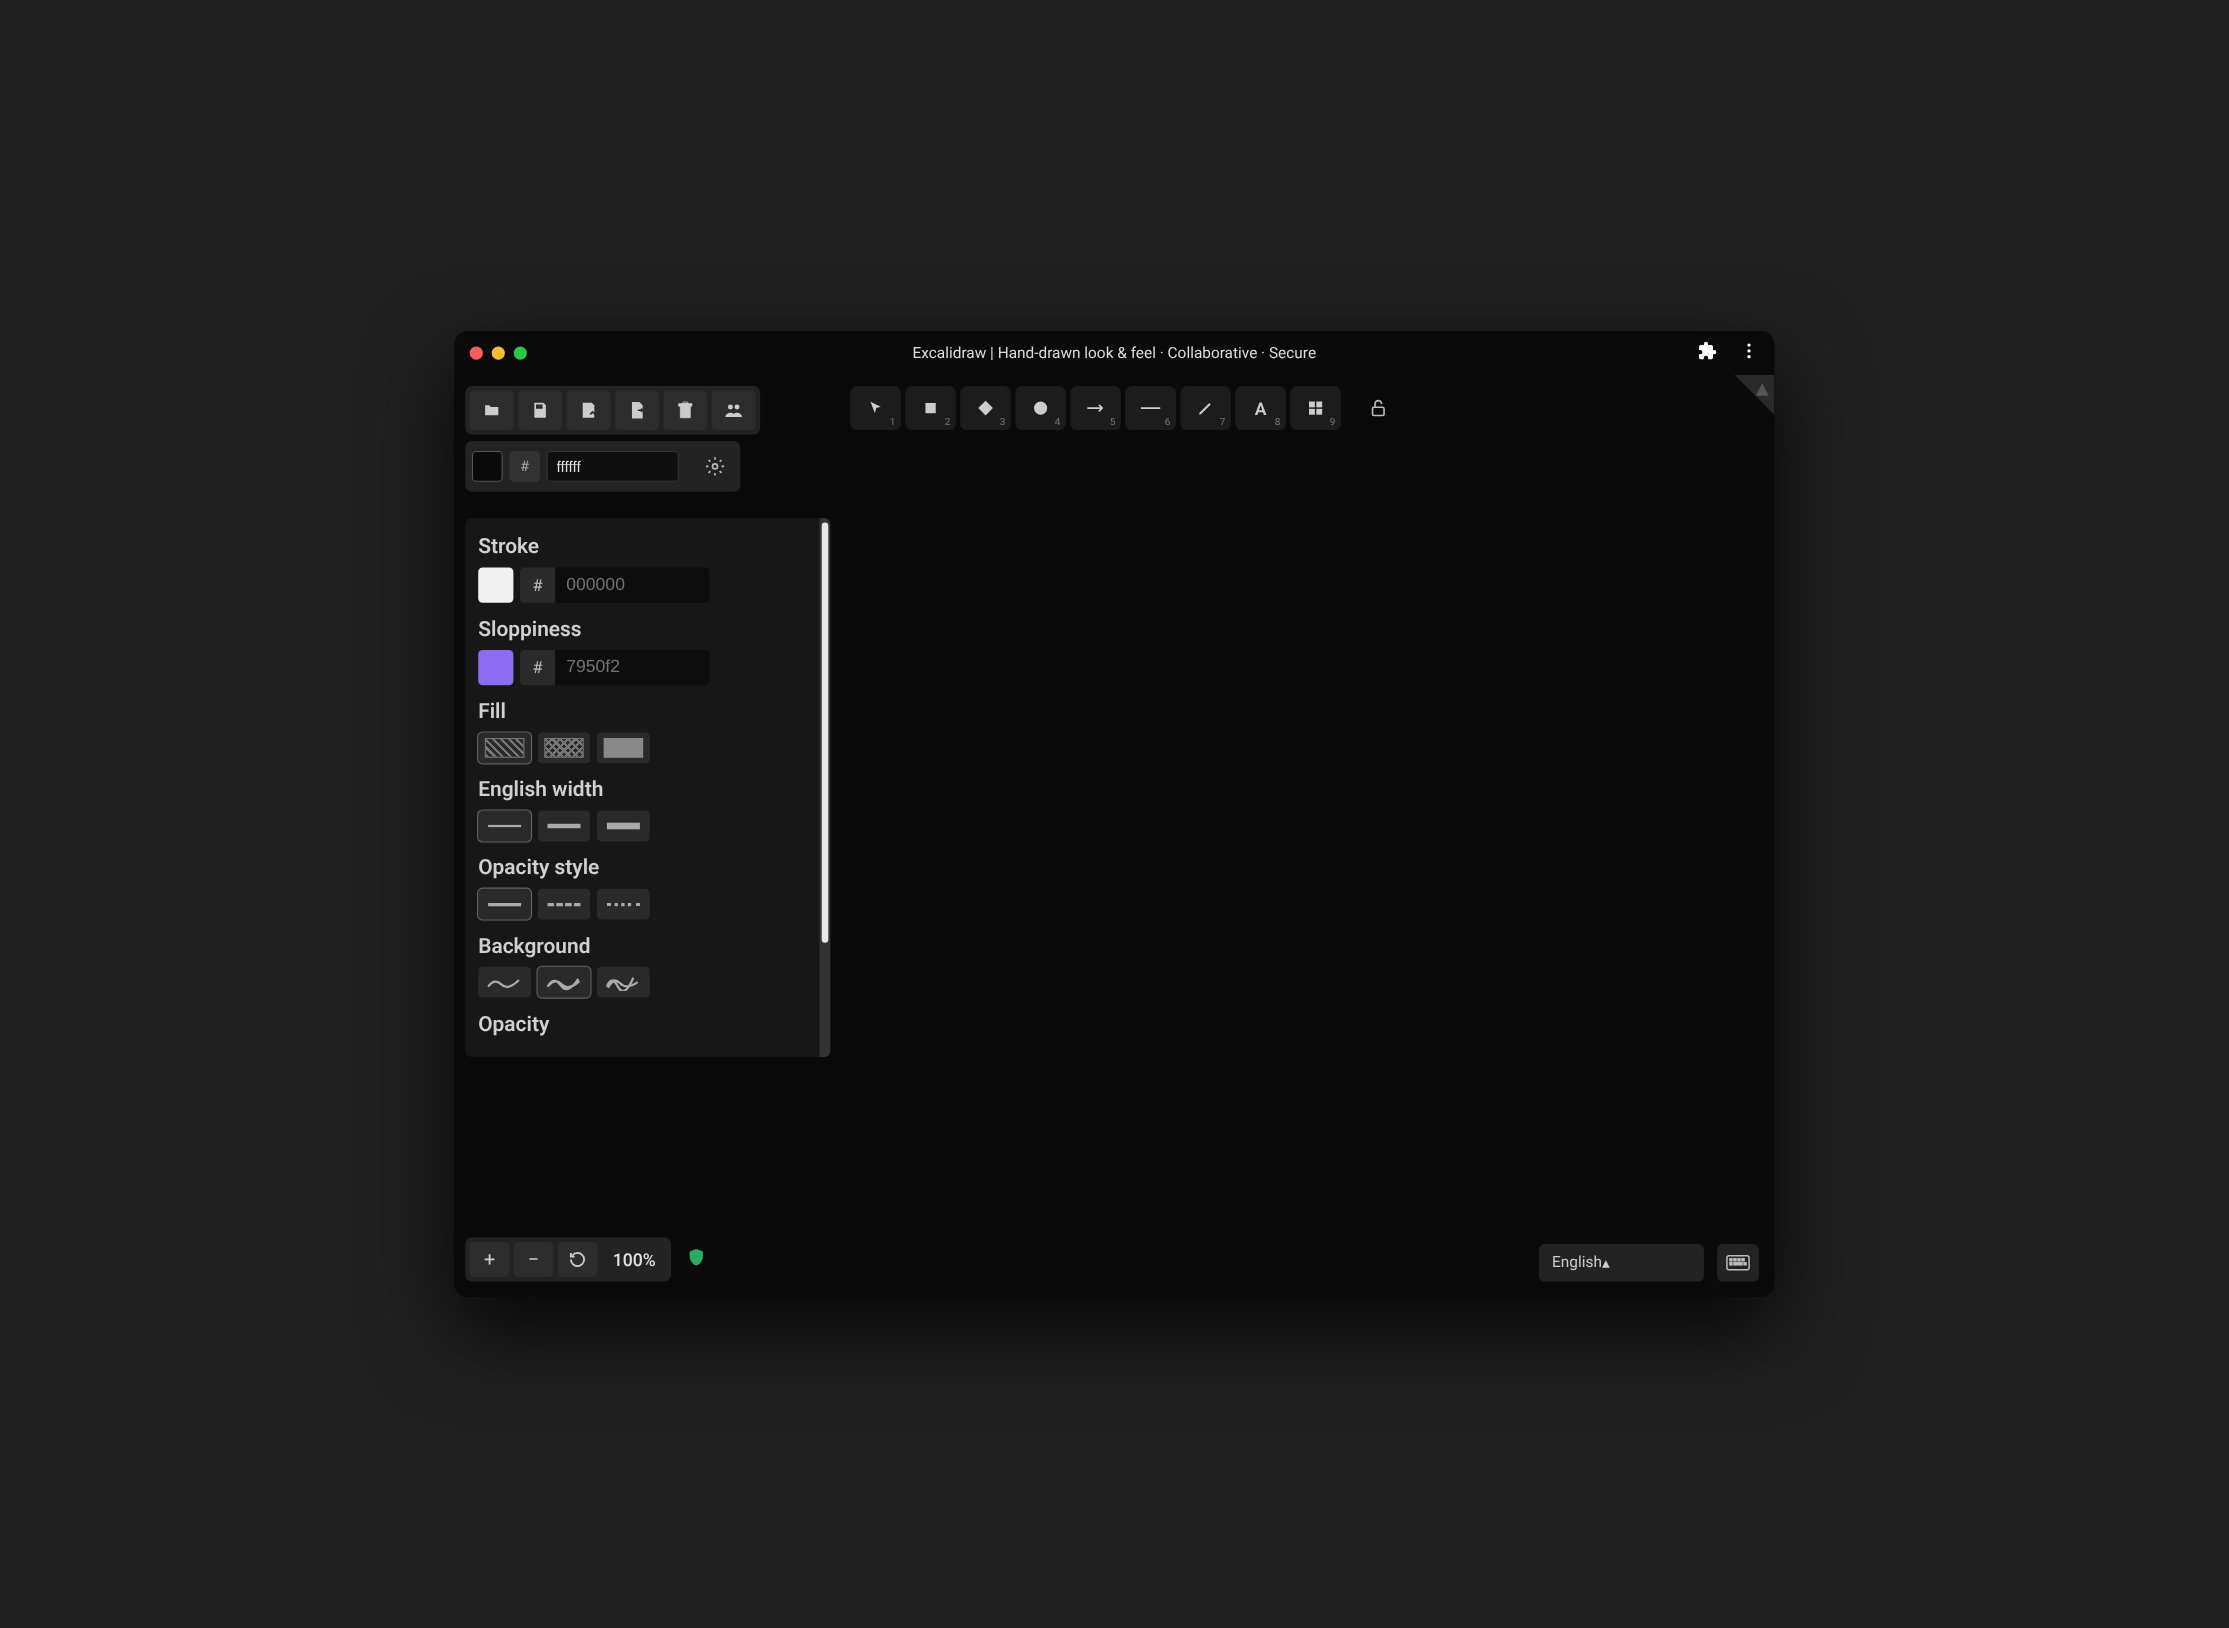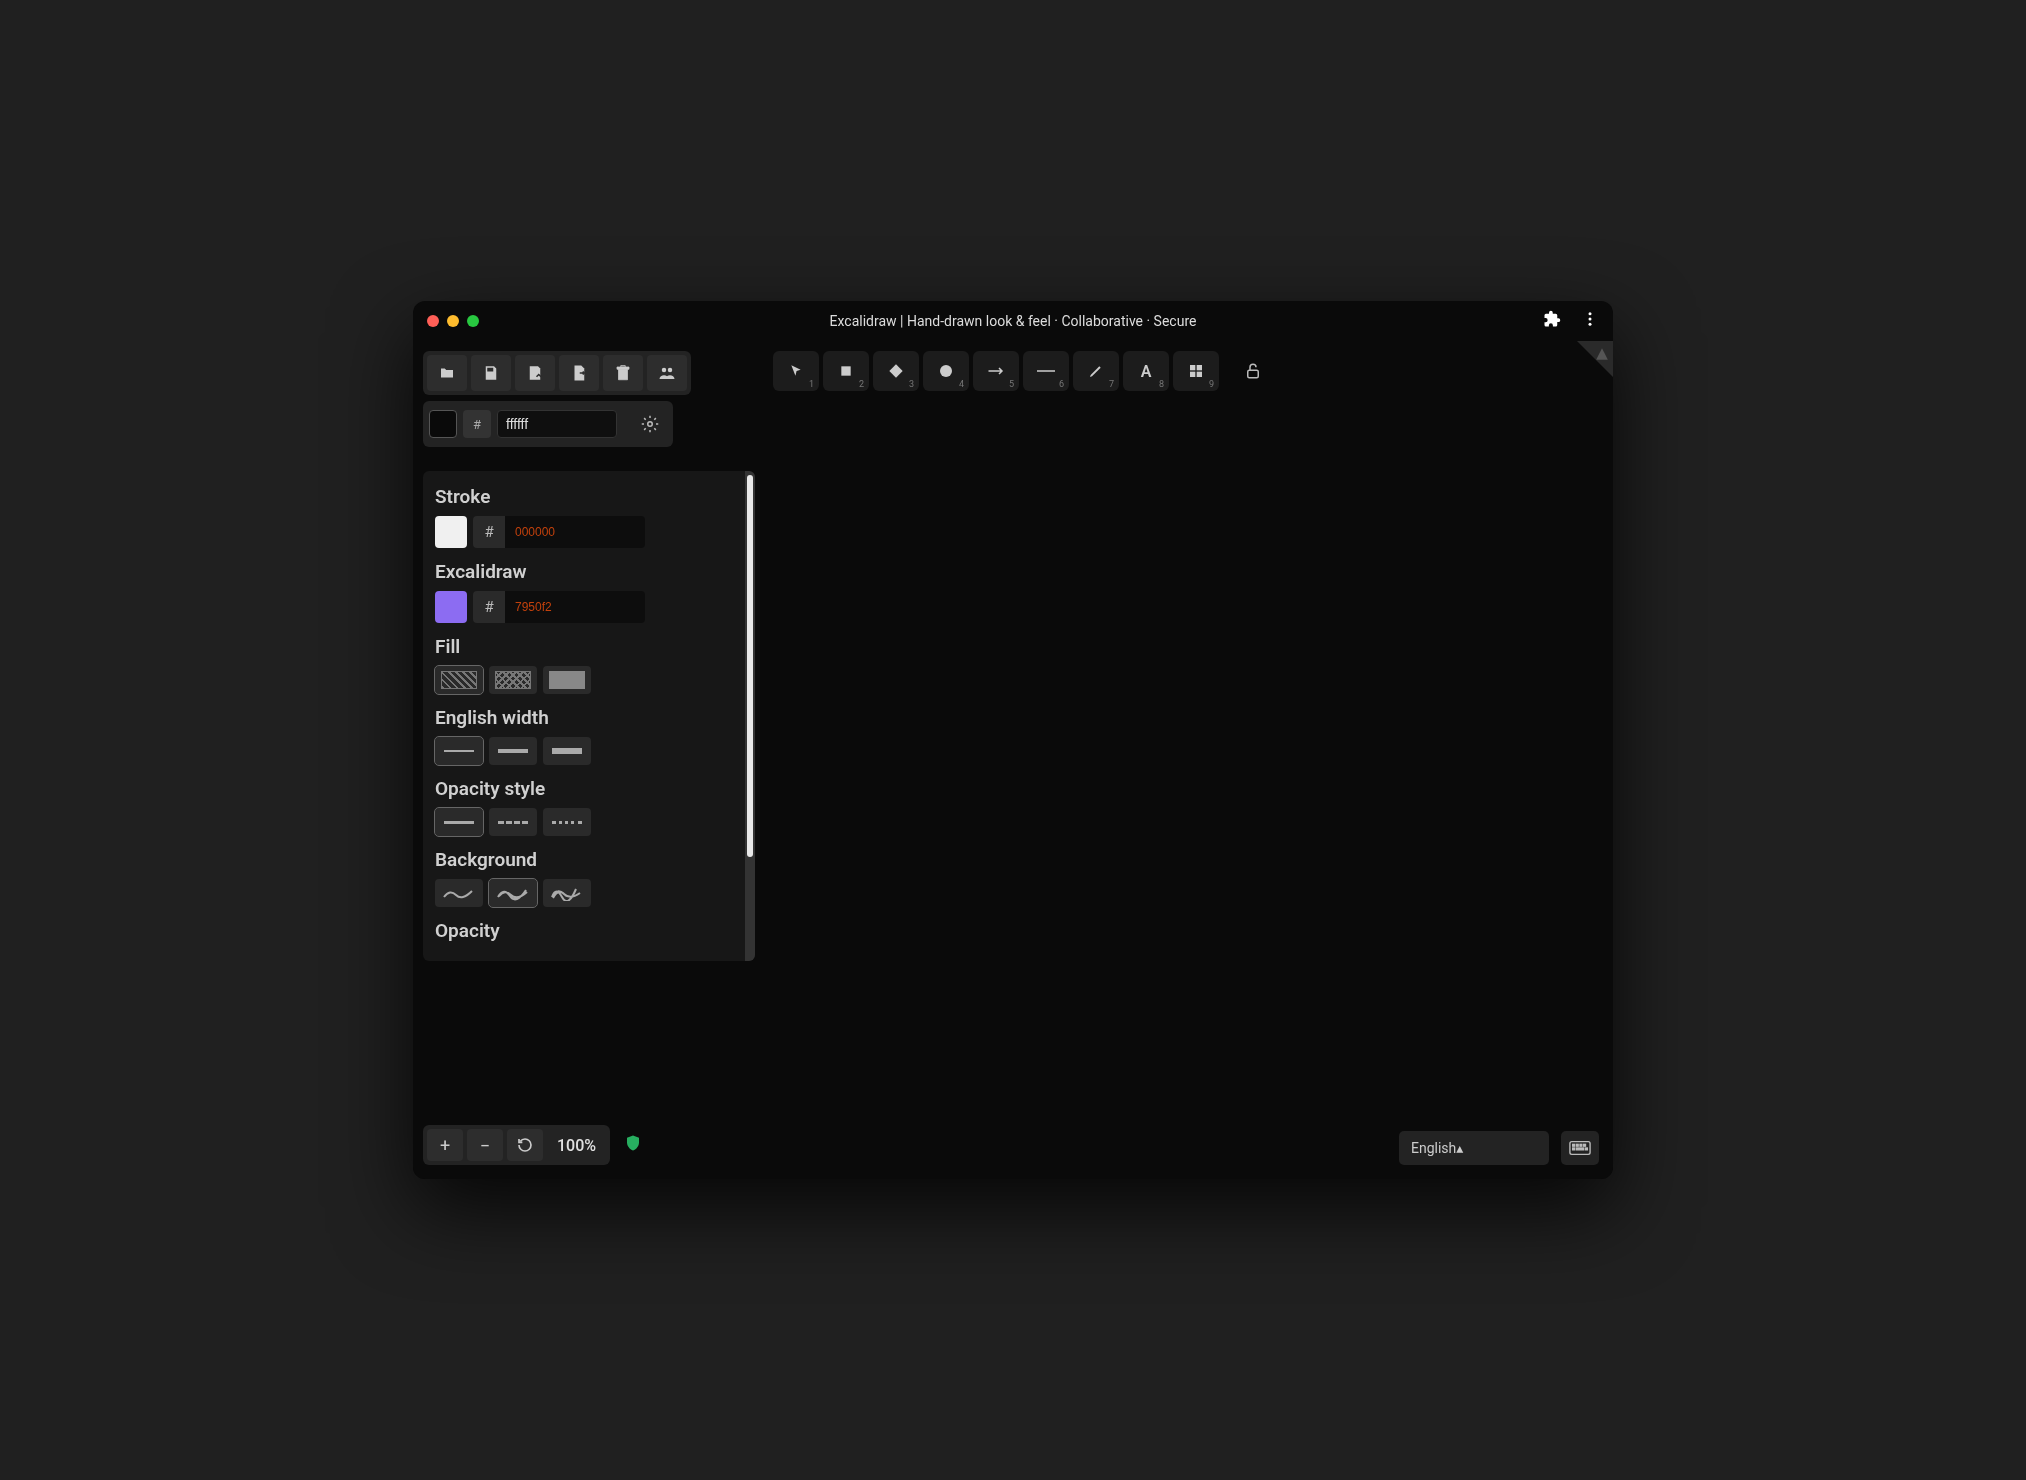--- a/index.html
+++ b/index.html
@@ -195,25 +195,25 @@
     width: 32px; height: 32px;
     background: #2a2a2a;
     border-radius: 4px 0 0 4px;
     color: #bbb;
     display: flex; align-items: center; justify-content: center;
     font-size: 15px;
   }
   .hex2 {
     background: #0d0d0d;
     border: none;
-    color: #c2410c;
+    color: #737373;
     height: 32px;
     width: 140px;
     padding: 0 10px;
-    font-size: 12px;
+    font-size: 16px;
     border-radius: 0 4px 4px 0;
   }
   .btn-row {
     display: flex; gap: 6px; margin-top: 2px;
   }
   .opt-btn {
     width: 48px; height: 28px;
     background: #2a2a2a;
     border-radius: 4px;
     display: flex; align-items: center; justify-content: center;
@@ -462,21 +462,21 @@
       <div class="side-inner">
         <div class="section-label">Stroke</div>
         <div class="inline-row">
           <div class="swatch2" style="background:#f0f0f0"></div>
           <div style="display:flex">
             <div class="hash2">#</div>
             <input class="hex2" value="000000" style="">
           </div>
         </div>
 
-        <div class="section-label">Excalidraw</div>
+        <div class="section-label">Sloppiness</div>
         <div class="inline-row">
           <div class="swatch2" style="background:#8c6cf2"></div>
           <div style="display:flex">
             <div class="hash2">#</div>
             <input class="hex2" value="7950f2" style="">
           </div>
         </div>
 
         <div class="section-label">Fill</div>
         <div class="btn-row">

